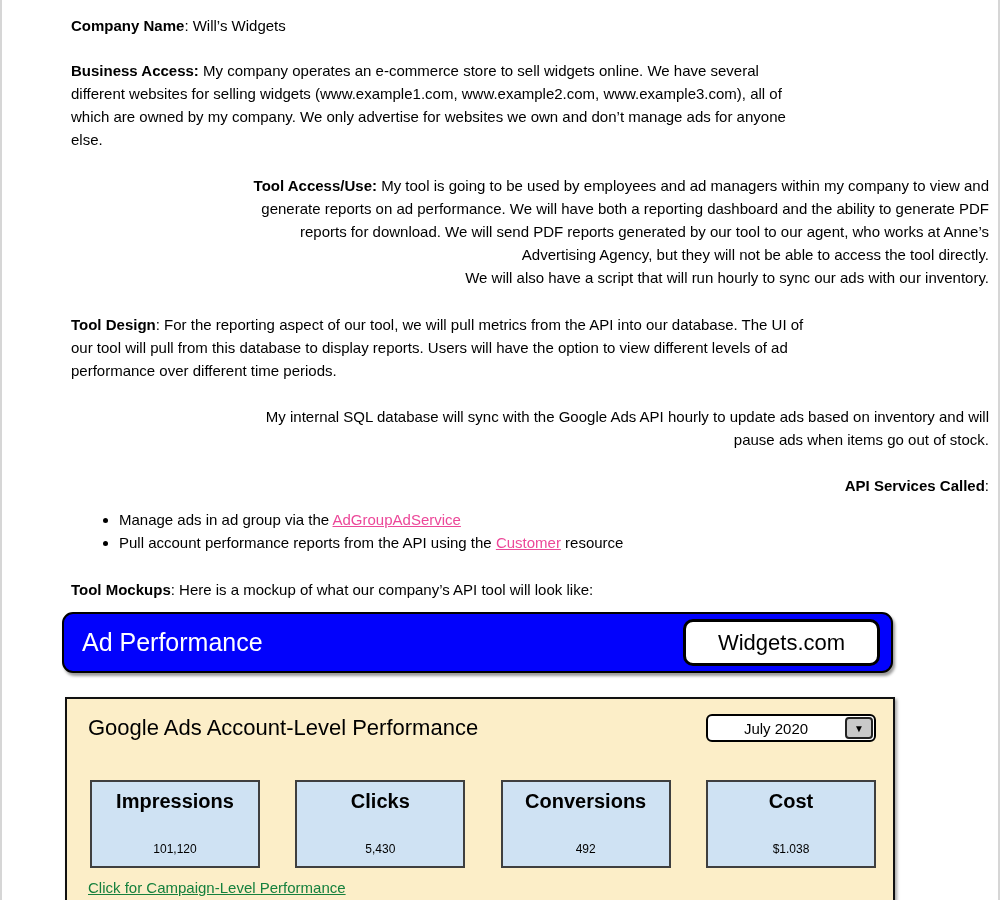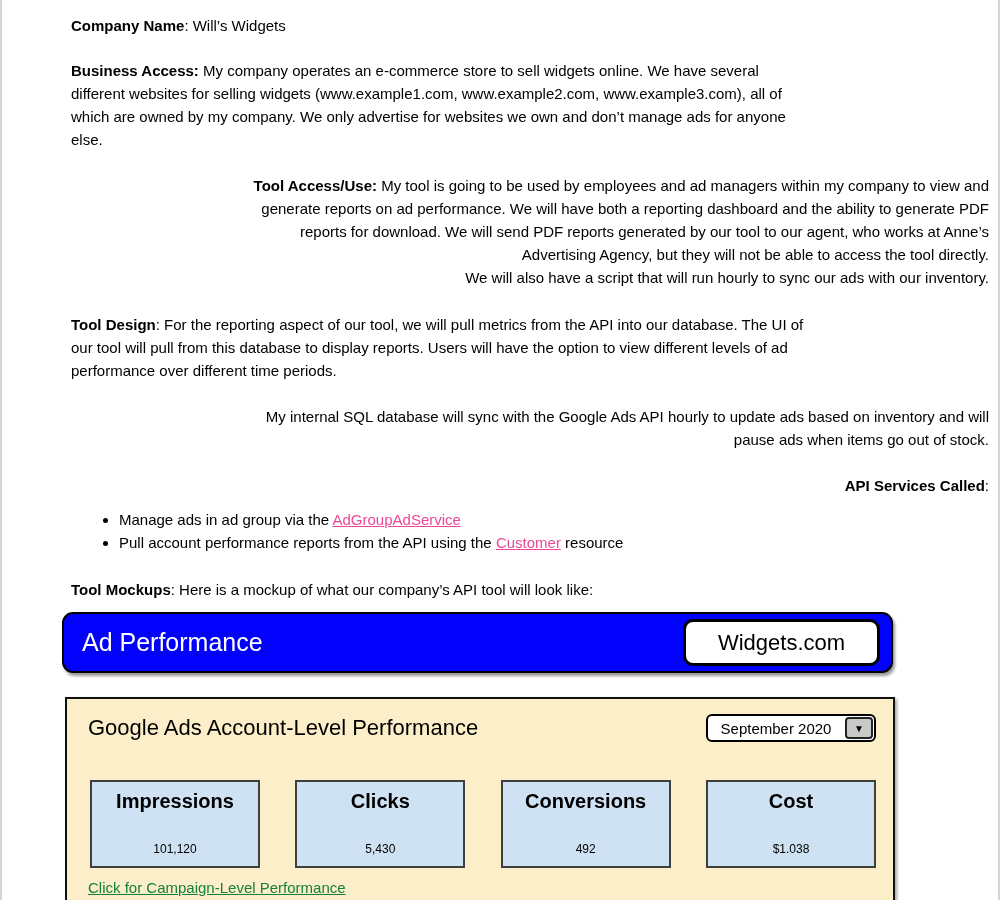--- a/index.html
+++ b/index.html
@@ -86,21 +86,21 @@
 
     <div class="bar">
       <span class="bar-title">Ad Performance</span>
       <button class="widgets-btn">Widgets.com</button>
     </div>
 
     <div class="panel">
       <div class="panel-title">Google Ads Account-Level Performance</div>
 
       <div class="dropdown">
-        <span class="dd-value">September 2020</span>
+        <span class="dd-value">July 2020</span>
         <span class="dd-arrow">▼</span>
       </div>
 
       <div class="cards">
         <div class="card">
           <div class="card-label">Impressions</div>
           <div class="card-value">101,120</div>
         </div>
         <div class="card">
           <div class="card-label">Clicks</div>

